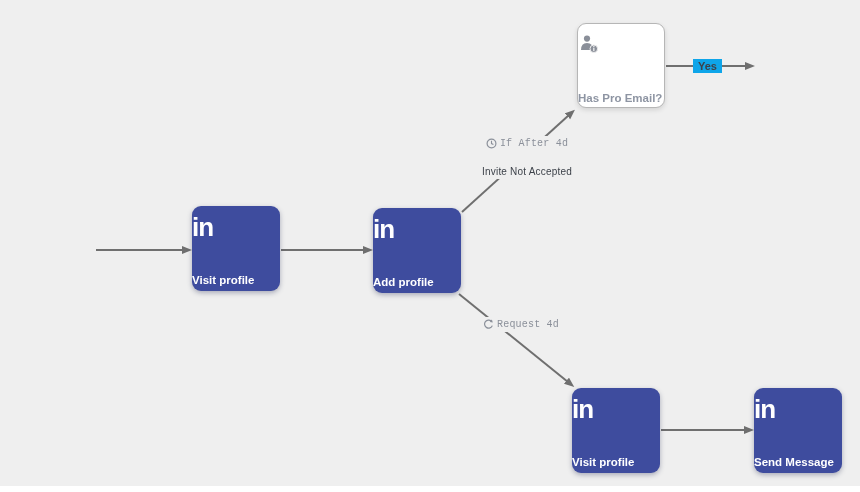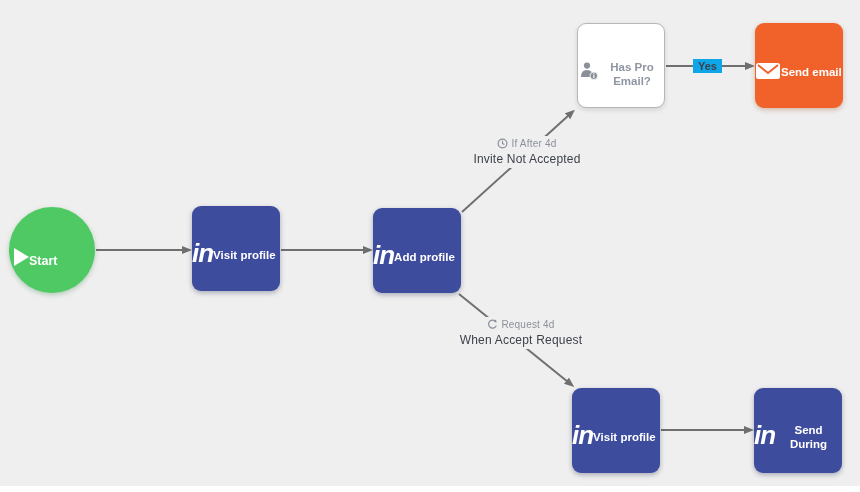--- a/index.html
+++ b/index.html
@@ -5,34 +5,33 @@
   html,body { margin:0; padding:0; }
   .canvas {
     position:relative; width:860px; height:492px;
     background:#efefef; overflow:hidden;
     font-family:"Liberation Sans", sans-serif;
   }
   .edges { position:absolute; left:0; top:0; width:860px; height:492px; }
   .edges line { stroke:#6f6f6f; stroke-width:2; }
 
   .node {
-    position:absolute; display:flex; flex-direction:row;
-    align-items:center; box-sizing:border-box; cursor:pointer;
+    position:absolute; display:flex; flex-direction:column;
+    align-items:flex-start; box-sizing:border-box; cursor:pointer;gap:28px;
   }
   .square { width:88px; height:85px; border-radius:9px; padding-top:8px; }
   .blue   { background:#3e4c9e; box-shadow:0 2px 5px rgba(40,45,85,.35); }
   .orange { background:#f1622b; box-shadow:0 2px 5px rgba(150,60,10,.30); }
   .condition {
     background:#ffffff; border:1px solid #b6b6b6;
     box-shadow:0 2px 5px rgba(0,0,0,.12);
   }
   .in-logo {
     color:#fff; font-weight:bold; font-size:26px; line-height:26px;
     letter-spacing:-1px;
-    font-style:italic;
   }
   .node-label {
     color:#fff; font-weight:bold; font-size:11.5px; line-height:14px;
     margin-top:5px; text-align:center;
   }
   .condition .node-label { color:#8e95a3; margin-top:9px; }
   .icon-slot { height:20px; margin-top:2px; display:flex; align-items:center; justify-content:center; }
 
   .start {
     left:9px; top:207px; width:86px; height:86px; border-radius:50%;
@@ -45,24 +44,24 @@
     border-top:9px solid transparent;
     border-bottom:9px solid transparent;
   }
   .start .node-label { margin-top:8px; font-size:12.5px; }
 
   .cond-label {
     position:absolute; text-align:center; background:#efefef; padding:2px 4px;
   }
   .cond-line1 {
     font-size:10px; color:#8b909a; display:flex; align-items:center;
-    justify-content:center; gap:3px; letter-spacing:.2px;
+    justify-content:center; gap:3px; letter-spacing:.2px;font-family:Liberation Mono, monospace;
   }
   .cond-line2 {
-    font-size:12px; color:#3d424a; font-weight:500; margin-top:3px;
+    font-size:10px; color:#3d424a; font-weight:500; margin-top:17px;
     letter-spacing:.2px;
   }
   .yes-label {
     position:absolute; left:693px; top:59px; background:#0ea5e9;
     padding:1px 5px; font-size:11px; font-weight:bold; color:#3d424a;
   }
   .bottom-strip {
     position:absolute; left:0; bottom:0; width:860px; height:6px; background:#ffffff;
   }
 </style>
@@ -78,24 +77,20 @@
       </marker>
     </defs>
     <line x1="96" y1="250" x2="184" y2="250" marker-end="url(#arrow)"></line>
     <line x1="281" y1="250" x2="365" y2="250" marker-end="url(#arrow)"></line>
     <line x1="462" y1="212" x2="569" y2="115" marker-end="url(#arrow)"></line>
     <line x1="666" y1="66" x2="747" y2="66" marker-end="url(#arrow)"></line>
     <line x1="459" y1="294" x2="568" y2="382" marker-end="url(#arrow)"></line>
     <line x1="661" y1="430" x2="746" y2="430" marker-end="url(#arrow)"></line>
   </svg>
 
-  <div class="node start">
-    <div class="play"></div>
-    <div class="node-label">Start</div>
-  </div>
 
   <div class="node square blue" style="left:192px; top:206px;">
     <span class="in-logo">in</span>
     <div class="node-label">Visit profile</div>
   </div>
 
   <div class="node square blue" style="left:373px; top:208px;">
     <span class="in-logo">in</span>
     <div class="node-label">Add profile</div>
   </div>
@@ -106,38 +101,29 @@
         <circle cx="9" cy="4.6" r="3.1" fill="#8a8f99"></circle>
         <path d="M3,16 Q3,9 9,9 Q15,9 15,16 Z" fill="#8a8f99"></path>
         <circle cx="15.8" cy="14.8" r="3.8" fill="#8a8f99" stroke="#efefef" stroke-width="1"></circle>
         <rect x="15.3" y="11.9" width="1.1" height="1.3" fill="#ffffff"></rect>
         <rect x="15.3" y="13.8" width="1.1" height="3.4" fill="#ffffff"></rect>
       </svg>
     </span>
     <div class="node-label">Has Pro Email?</div>
   </div>
 
-  <div class="node square orange" style="left:755px; top:23px;">
-    <span class="icon-slot">
-      <svg width="26" height="20" viewBox="0 0 26 20">
-        <rect x="1" y="2" width="24" height="16" rx="2.5" fill="#ffffff"></rect>
-        <polyline points="3,4 13,12 23,4" fill="none" stroke="#f1622b" stroke-width="2"></polyline>
-      </svg>
-    </span>
-    <div class="node-label">Send email</div>
-  </div>
 
   <div class="node square blue" style="left:572px; top:388px;">
     <span class="in-logo">in</span>
     <div class="node-label">Visit profile</div>
   </div>
 
   <div class="node square blue" style="left:754px; top:388px;">
     <span class="in-logo">in</span>
-    <div class="node-label">Send During</div>
+    <div class="node-label">Send Message</div>
   </div>
 
   <div class="cond-label" style="left:448px; top:136px; width:150px;">
     <div class="cond-line1">
       <svg width="11" height="11" viewBox="0 0 11 11">
         <circle cx="5.5" cy="5.5" r="4.4" fill="none" stroke="#8b909a" stroke-width="1.2"></circle>
         <path d="M5.5,2.8 L5.5,5.6 L7.4,6.6" fill="none" stroke="#8b909a" stroke-width="1.1"></path>
       </svg>
       <span>If After 4d</span>
     </div>
@@ -145,19 +131,18 @@
   </div>
 
   <div class="cond-label" style="left:442px; top:317px; width:150px;">
     <div class="cond-line1">
       <svg width="11" height="11" viewBox="0 0 11 11">
         <path d="M9.3,6.6 A4 4 0 1 1 8.4,2.3" fill="none" stroke="#8b909a" stroke-width="1.2"></path>
         <polygon points="8.9,0.5 9.8,3.5 6.7,3.1" fill="#8b909a"></polygon>
       </svg>
       <span>Request 4d</span>
     </div>
-    <div class="cond-line2">When Accept Request</div>
   </div>
 
   <div class="yes-label">Yes</div>
 
   <div class="bottom-strip"></div>
 </div>
 
 </body></html>

